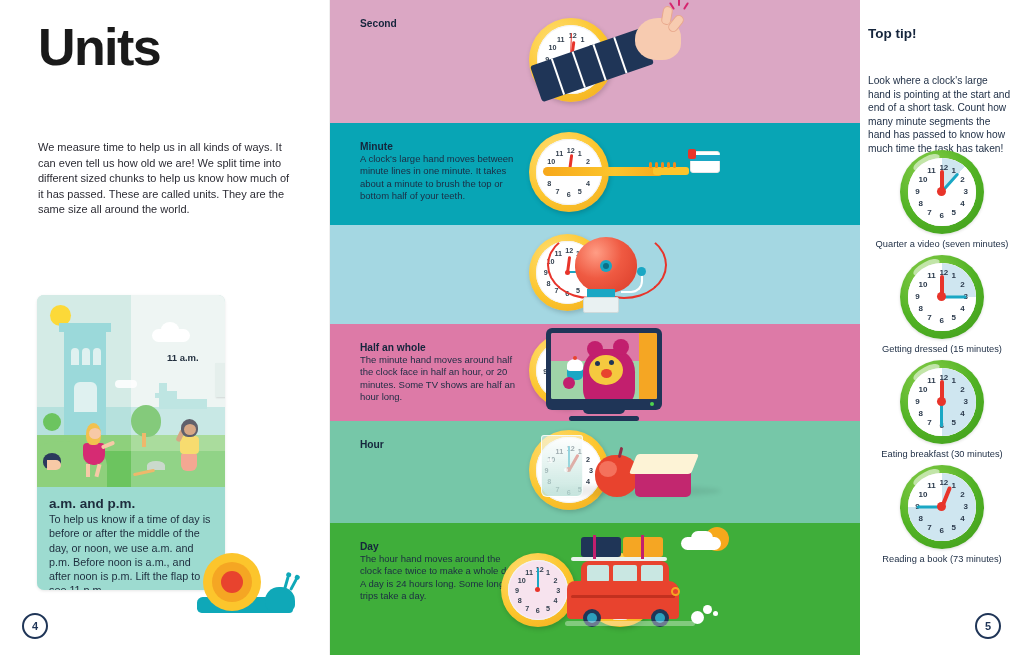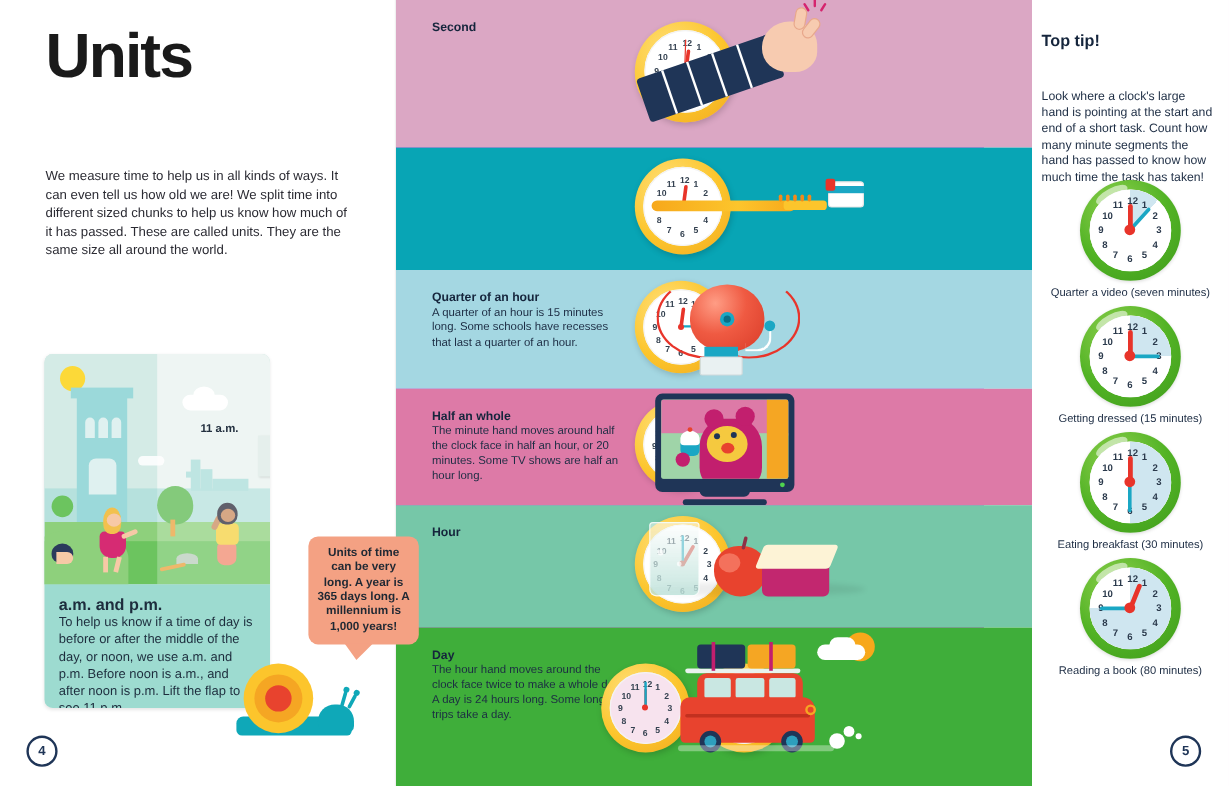--- a/index.html
+++ b/index.html
@@ -511,21 +511,20 @@
     <div id="snail">
       <div class="snail-body"></div>
       <div class="snail-head"></div>
       <div class="snail-eye se1"></div>
       <div class="snail-eye se2"></div>
       <div class="snail-shell"></div>
       <div class="snail-shell2"></div>
       <div class="snail-shell3"></div>
     </div>
 
-    <div id="speech-bubble">Units of time can be very long. A year is 365 days long. A millennium is 1,000 years!</div>
   </div>
 
   <div id="gutter"></div>
 
   <div id="middle-column">
       <div class="band" style="height: 123px; background: rgb(219, 167, 196);">
         <div class="band-text">
           <div class="band-heading">Second</div>
         </div>
         <div class="band-art">
@@ -562,20 +561,24 @@
     <div class="finger" style="left:137px;top:6px;transform:rotate(10deg)"></div>
     <div class="finger" style="left:146px;top:14px;transform:rotate(38deg)"></div>
     <div class="snap-spark" style="left:146px;top:-4px">
       <i style="left:0;top:6px;transform:rotate(-32deg)"></i>
       <i style="left:7px;top:2px"></i>
       <i style="left:14px;top:6px;transform:rotate(32deg)"></i>
     </div>
         </div>
       </div>
       <div class="band" style="height: 102px; background: rgb(8, 165, 181);">
+        <div class="band-text">
+          <div class="band-heading">Minute</div>
+          <div class="band-body">A clock's large hand moves between minute lines in one minute. It takes about a minute to brush the top or bottom half of your teeth.</div>
+        </div>
         <div class="band-art">
           <div class="clock" style="left:4px;top:9px;width:80px;height:80px">
             <div class="clock-face">
               <div class="tickring"></div>
               <div class="numring ">
                 <span style="font-size:7.2px;transform:translate(8.847999999999997px,-23.491830606008122px)">1</span>
                 <span style="font-size:7.2px;transform:translate(17.011830606008118px,-15.328px)">2</span>
                 <span style="font-size:7.2px;transform:translate(20px,-4.176px)">3</span>
                 <span style="font-size:7.2px;transform:translate(17.011830606008118px,6.9759999999999955px)">4</span>
                 <span style="font-size:7.2px;transform:translate(8.847999999999997px,15.13983060600812px)">5</span>
@@ -599,24 +602,20 @@
     <div class="bristle" style="left:136px;top:39px"></div>
     <div class="bristle" style="left:142px;top:39px"></div>
     <div class="bristle" style="left:148px;top:39px"></div>
     <div class="tube" style="left:165px;top:28px">
       <div class="tube-stripe" style="left:-1px;top:3px"></div>
     </div>
     <div class="tube-cap" style="left:163px;top:26px"></div>
         </div>
       </div>
       <div class="band" style="height: 99px; background: rgb(164, 215, 226);">
-        <div class="band-text">
-          <div class="band-heading">Quarter of an hour</div>
-          <div class="band-body">A quarter of an hour is 15 minutes long. Some schools have recesses that last a quarter of an hour.</div>
-        </div>
         <div class="band-art">
           <div class="clock" style="left:4px;top:9px;width:77px;height:77px">
             <div class="clock-face">
               <div class="tickring"></div>
               <div class="numring ">
                 <span style="font-size:7.2px;transform:translate(8.429799999999998px,-22.767486958282817px)">1</span>
                 <span style="font-size:7.2px;transform:translate(16.287486958282813px,-14.9098px)">2</span>
                 <span style="font-size:7.2px;transform:translate(19.163600000000002px,-4.176px)">3</span>
                 <span style="font-size:7.2px;transform:translate(16.28748695828282px,6.557799999999997px)">4</span>
                 <span style="font-size:7.2px;transform:translate(8.429799999999998px,14.415486958282818px)">5</span>
@@ -913,21 +912,21 @@
                 <span style="font-size:8px;transform:translate(-26.679999999999996px,-4.639999999999997px)">9</span>
                 <span style="font-size:8px;transform:translate(-23.448532739280655px,-16.700000000000003px)">10</span>
                 <span style="font-size:8px;transform:translate(-14.62000000000001px,-25.528532739280653px)">11</span>
                 <span style="font-size:8px;transform:translate(-2.5600000000000045px,-28.759999999999998px)">12</span>
               </div>
               <div class="hand tip-hand-min" style="height:25px;margin-left:-1.5px;transform:rotate(270deg)"></div>
               <div class="hand tip-hand-hour" style="height:22px;margin-left:-2px;transform:rotate(22deg)"></div>
               <div class="tip-pivot"></div>
             </div>
           </div>
-          <div class="tip-label">Reading a book (80 minutes)</div>
+          <div class="tip-label">Reading a book (73 minutes)</div>
         </div>
       </div>
   </div>
 
   <div class="page-gear" id="page-num-left">
     <div class="gear-tooth" style="transform:rotate(0deg)"></div>
     <div class="gear-tooth" style="transform:rotate(30deg)"></div>
     <div class="gear-tooth" style="transform:rotate(60deg)"></div>
     <div class="gear-tooth" style="transform:rotate(90deg)"></div>
     <div class="gear-tooth" style="transform:rotate(120deg)"></div>

